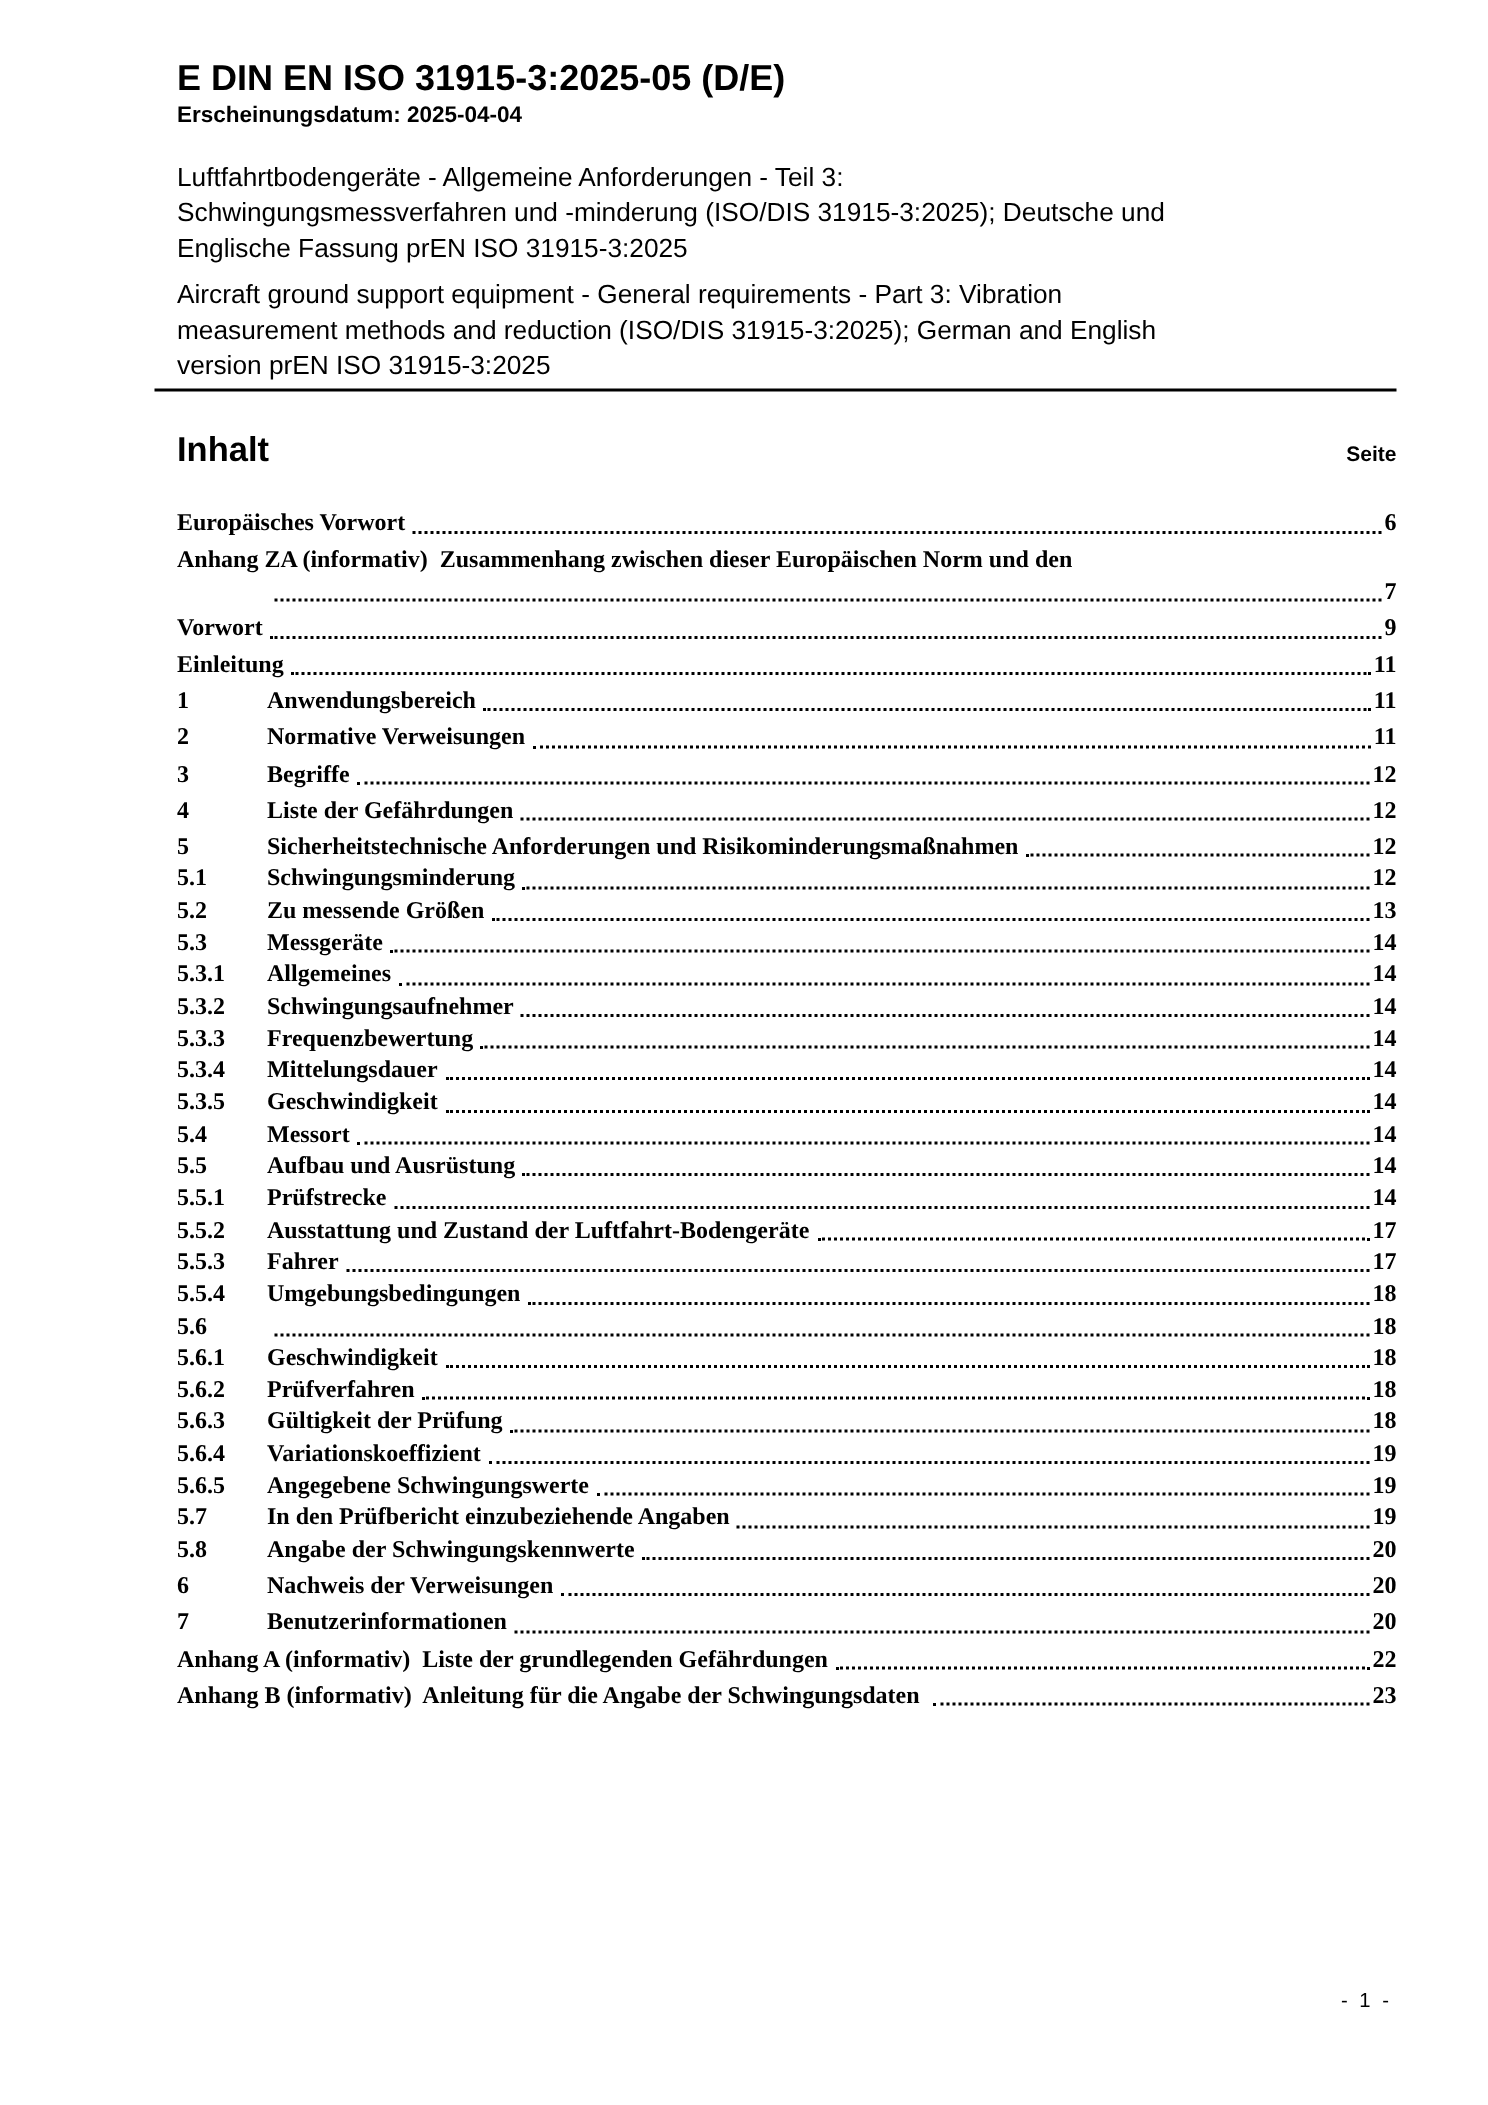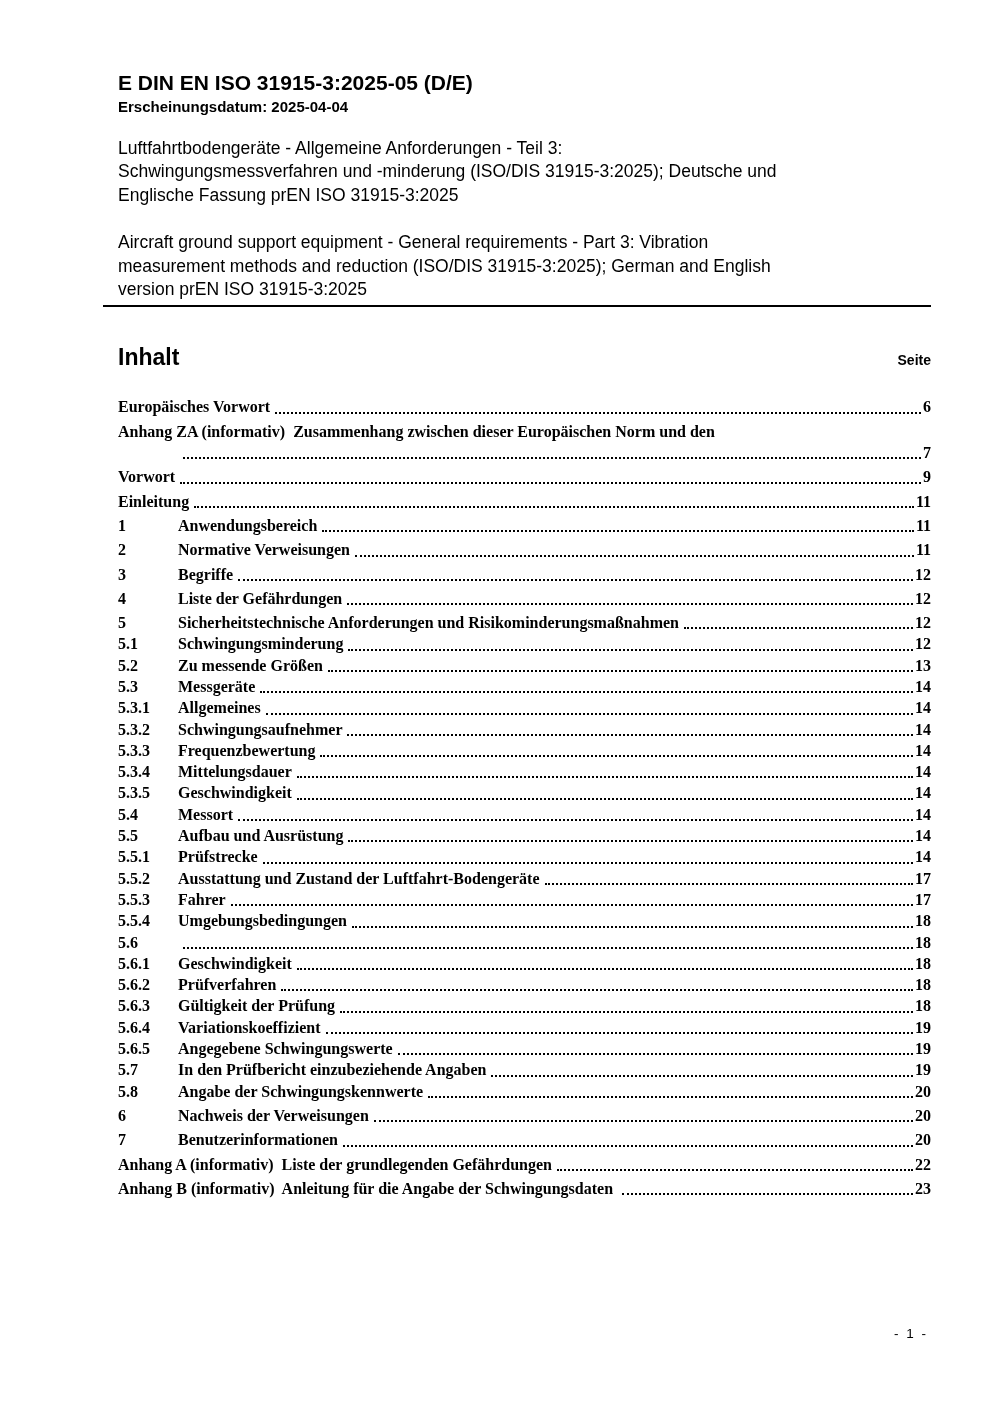--- a/index.html
+++ b/index.html
@@ -10,46 +10,46 @@
     color: #000;
     font-family: "Liberation Sans", sans-serif;
     overflow: hidden;
   }
   .content {
     position: absolute;
     left: 118px; top: 0;
     width: 813px;
   }
   .doc-number {
-    padding-top: 68px;
-    font-size: 21px;
+    padding-top: 38px;
+    font-size: 24px;
     line-height: 29px;
     font-weight: bold;
   }
   .pubdate {
     font-size: 15px;
     line-height: 19px;
     font-weight: bold;
   }
   .doc-title {
     font-weight: normal;
     font-size: 17.5px;
     line-height: 23.4px;
     white-space: pre-line;
   }
   .doc-title.de { margin-top: 21px; }
-  .doc-title.en { margin-top: 24px; }
+  .doc-title.en { margin-top: 8px; }
   .rule {
     margin-top: 4px;
     margin-left: -15px;
     border-top: 2.4px solid #000;
     height: 0;
   }
   .toc-head {
-    margin-top: 36px;
+    margin-top: 24px;
     display: flex;
     justify-content: space-between;
     align-items: baseline;
     line-height: 28px;
   }
   .toc-heading { font-size: 23px; font-weight: bold; }
   .seite-label { font-size: 14px; font-weight: bold; }
   .toc-list {
     margin-top: 22px;
     font-family: "Liberation Serif", serif;

